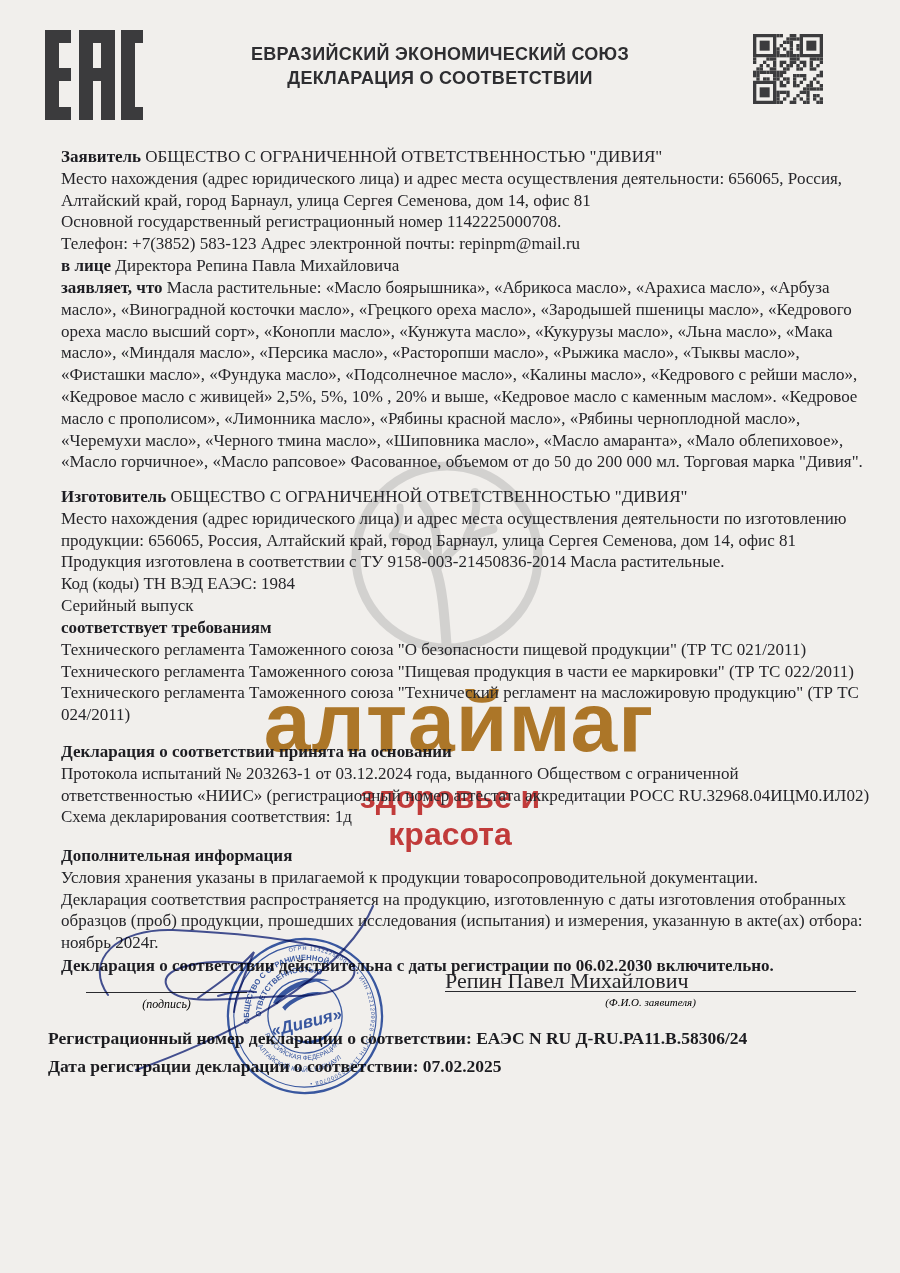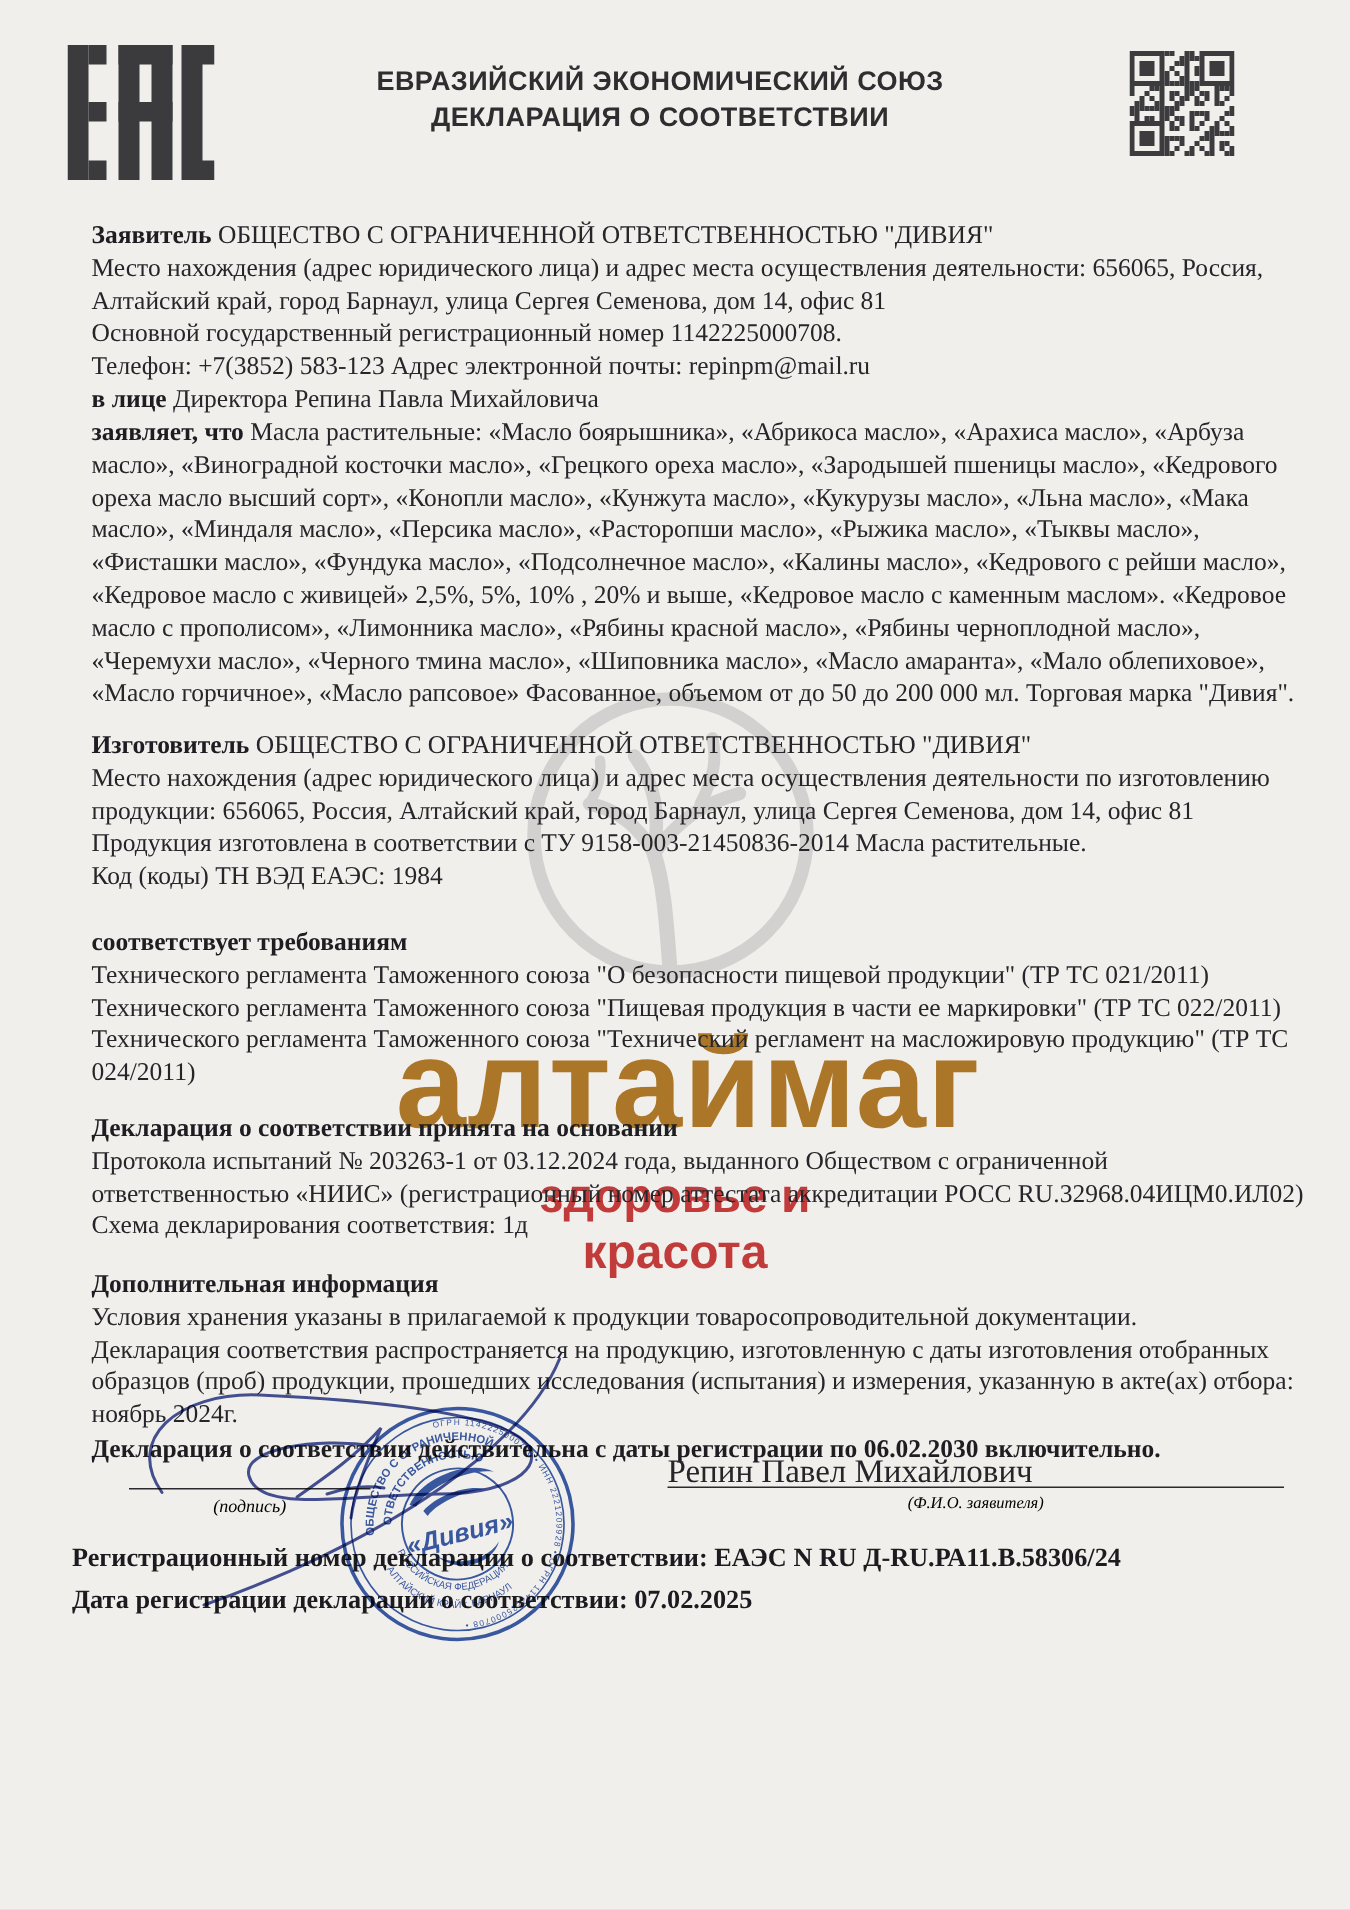--- a/index.html
+++ b/index.html
@@ -265,20 +265,21 @@
     <span>Масла растительные: «Масло боярышника», «Абрикоса масло», «Арахиса масло», «Арбуза масло», «Виноградной косточки масло», «Грецкого ореха масло», «Зародышей пшеницы масло», «Кедрового ореха масло высший сорт», «Конопли масло», «Кунжута масло», «Кукурузы масло», «Льна масло», «Мака масло», «Миндаля масло», «Персика масло», «Расторопши масло», «Рыжика масло», «Тыквы масло», «Фисташки масло», «Фундука масло», «Подсолнечное масло», «Калины масло», «Кедрового с рейши масло», «Кедровое масло с живицей» 2,5%, 5%, 10% , 20% и выше, «Кедровое масло с каменным маслом». «Кедровое масло с прополисом», «Лимонника масло», «Рябины красной масло», «Рябины черноплодной масло», «Черемухи масло», «Черного тмина масло», «Шиповника масло», «Масло амаранта», «Мало облепиховое», «Масло горчичное», «Масло рапсовое» Фасованное, объемом от до 50 до 200 000 мл. Торговая марка "Дивия".</span>
   </div>
 
   <div class="abs sec txt s-manufacturer">
     <div>
       <b>Изготовитель</b>
       <span>ОБЩЕСТВО С ОГРАНИЧЕННОЙ ОТВЕТСТВЕННОСТЬЮ "ДИВИЯ"</span>
     </div>
     <div>Место нахождения (адрес юридического лица) и адрес места осуществления деятельности по изготовлению продукции: 656065, Россия, Алтайский край, город Барнаул, улица Сергея Семенова, дом 14, офис 81   Продукция изготовлена в соответствии с ТУ 9158-003-21450836-2014 Масла растительные.</div>
     <div>Код (коды) ТН ВЭД ЕАЭС: 1984</div>
+    <div>Серийный выпуск</div>
   </div>
 
   <div class="abs sec txt s-compliance">
     <div class="b">соответствует требованиям</div>
     <div>Технического регламента Таможенного союза "О безопасности пищевой продукции" (ТР ТС 021/2011)</div>
     <div>Технического регламента Таможенного союза "Пищевая продукция в части ее маркировки" (ТР ТС 022/2011)</div>
     <div>Технического регламента Таможенного союза "Технический регламент на масложировую продукцию" (ТР ТС 024/2011)</div>
   </div>
 
   <div class="abs sec txt s-basis">

